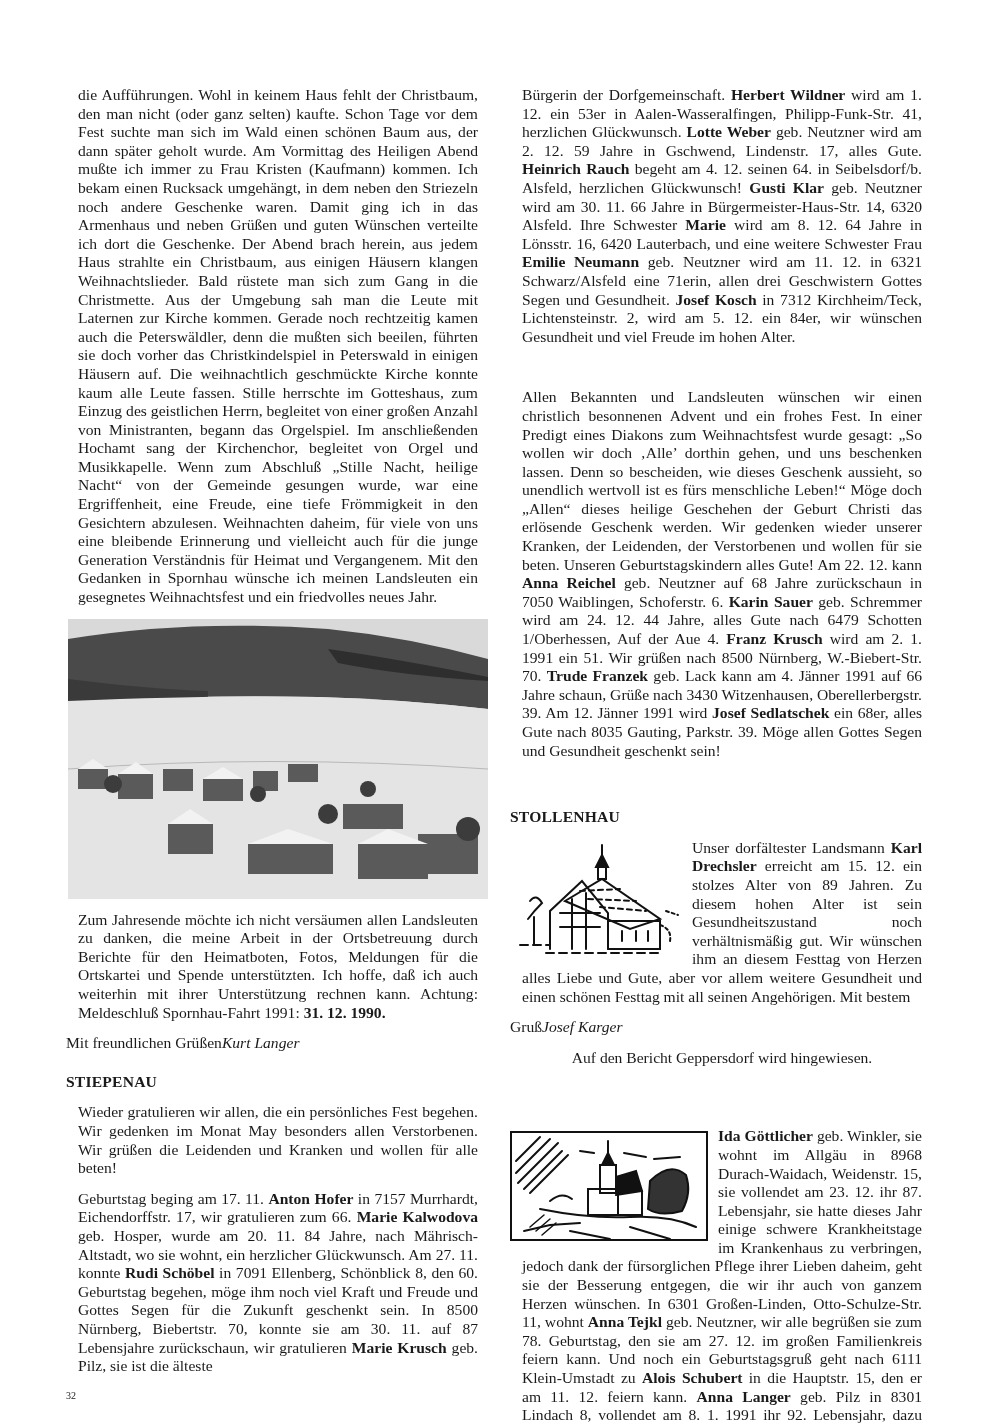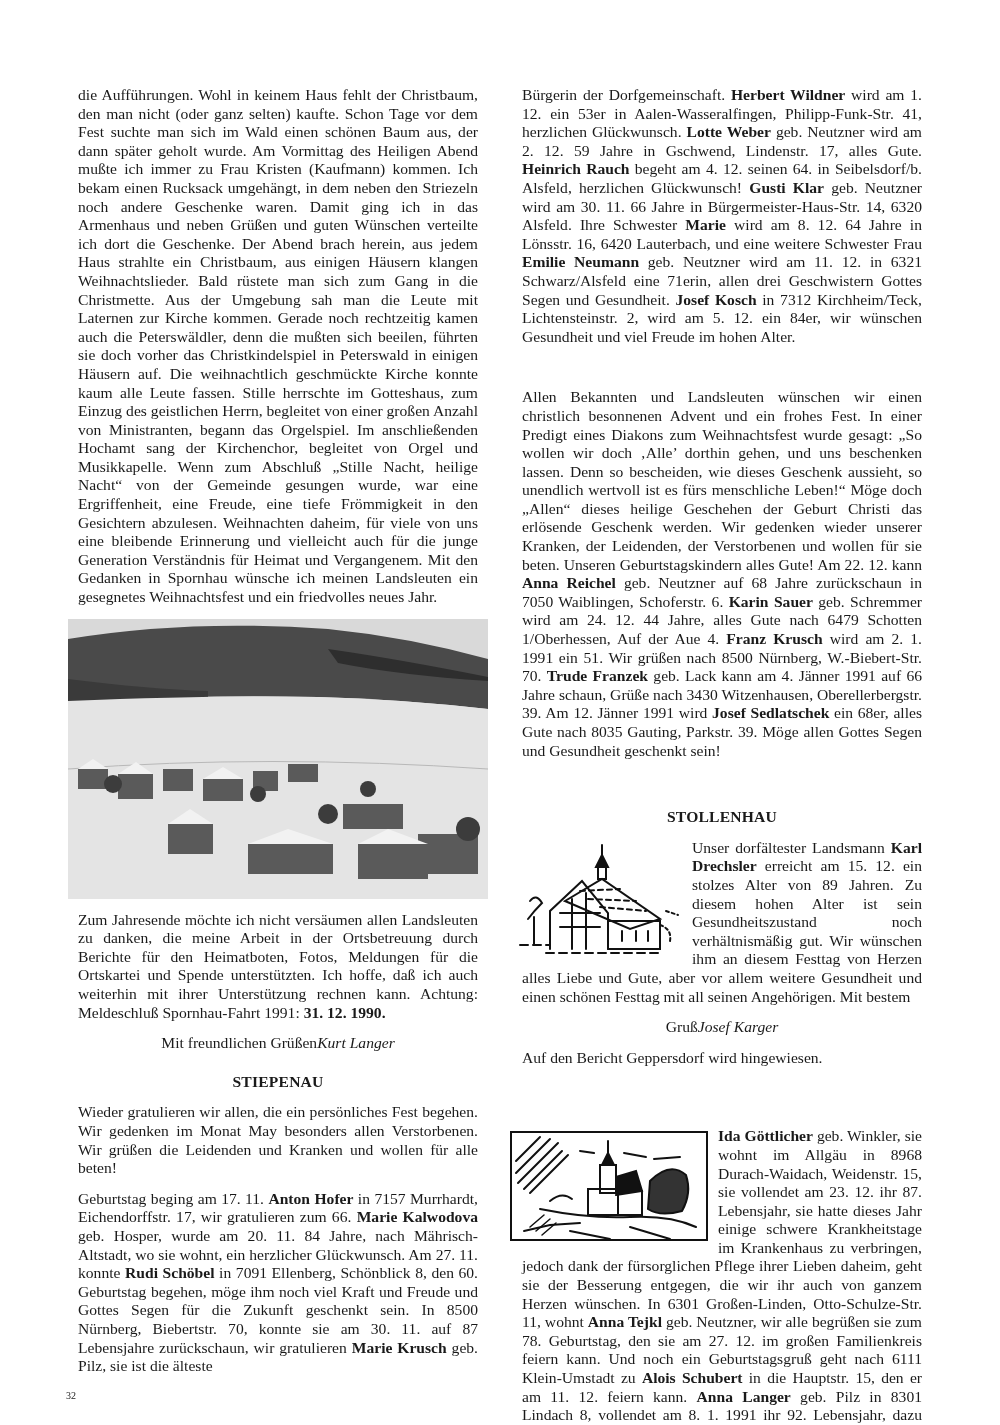--- a/index.html
+++ b/index.html
@@ -6,22 +6,22 @@
   body { width: 1000px; height: 1425px; position: relative; overflow: hidden;
          font-family: "Liberation Serif", "DejaVu Serif", serif; color: #1a1a1a; }
   .col { position: absolute; top: 74px; width: 424px; font-size: 15.6px; line-height: 18.6px;
          text-align: justify; hyphens: manual; }
   .col-left { left: 66px; }
   .col-right { left: 510px; }
   p { margin: 12px; }
   .gap { height: 18px; }
   b { font-weight: bold; }
   i { font-style: italic; }
-  .heading { text-align: center; font-weight: bold; font-size: 15.6px; letter-spacing: 0.2px; }
-  .sig-line { display: flex; justify-content: center; }
+  .heading { font-weight: bold; font-size: 15.6px; letter-spacing: 0.2px; }
+  .sig-line { display: flex; justify-content: flex-start; }
   .photo { position: relative; width: 420px; height: 280px; margin: 8px 0 12px 2px; background: #d8d8d8; overflow: hidden; }
   .photo svg { display: block; }
   .float-left { float: left; margin: 2px 10px 2px 0; }
   .page-number { position: absolute; left: 66px; top: 1390px; font-size: 10px; }
 </style>
 </head>
 <body>
 
 <div class="col col-left">
   <p>die Aufführungen. Wohl in keinem Haus fehlt der Christbaum, den man nicht (oder ganz selten) kaufte. Schon Tage vor dem Fest suchte man sich im Wald einen schönen Baum aus, der dann später geholt wurde. Am Vormittag des Heiligen Abend mußte ich immer zu Frau Kristen (Kaufmann) kommen. Ich bekam einen Rucksack umgehängt, in dem neben den Striezeln noch andere Geschenke waren. Damit ging ich in das Armenhaus und neben Grüßen und guten Wünschen verteilte ich dort die Geschenke. Der Abend brach herein, aus jedem Haus strahlte ein Christbaum, aus einigen Häusern klangen Weihnachtslieder. Bald rüstete man sich zum Gang in die Christmette. Aus der Umgebung sah man die Leute mit Laternen zur Kirche kommen. Gerade noch rechtzeitig kamen auch die Peterswäldler, denn die mußten sich beeilen, führten sie doch vorher das Christkindelspiel in Peterswald in einigen Häusern auf. Die weihnachtlich geschmückte Kirche konnte kaum alle Leute fassen. Stille herrschte im Gotteshaus, zum Einzug des geistlichen Herrn, begleitet von einer großen Anzahl von Ministranten, begann das Orgelspiel. Im anschließenden Hochamt sang der Kirchenchor, begleitet von Orgel und Musikkapelle. Wenn zum Abschluß „Stille Nacht, heilige Nacht“ von der Gemeinde gesungen wurde, war eine Ergriffenheit, eine Freude, eine tiefe Frömmigkeit in den Gesichtern abzulesen. Weihnachten daheim, für viele von uns eine bleibende Erinnerung und vielleicht auch für die junge Generation Verständnis für Heimat und Vergangenem. Mit den Gedanken in Spornhau wünsche ich meinen Landsleuten ein gesegnetes Weihnachtsfest und ein friedvolles neues Jahr.</p>
@@ -99,21 +99,21 @@
         <path d="M10 104 L40 104 M36 112 L150 112" stroke-dasharray="8 5"></path>
         <path d="M20 60 Q26 52 32 62 Q24 70 18 78 M24 76 L24 104"></path>
         <path d="M150 84 Q162 88 160 100 M156 70 L168 74" stroke-dasharray="3 3"></path>
       </g>
     </svg>
     <p>Unser dorfältester Landsmann <b>Karl Drechsler</b> erreicht am 15. 12. ein stolzes Alter von 89 Jahren. Zu diesem hohen Alter ist sein Gesundheitszustand noch verhältnismäßig gut. Wir wünschen ihm an diesem Festtag von Herzen alles Liebe und Gute, aber vor allem weitere Gesundheit und einen schönen Festtag mit all seinen Angehörigen. Mit bestem</p>
     <div class="sig-line" style="clear:both">
       <span>Gruß</span>
       <i>Josef Karger</i>
     </div>
-    <p style="text-align:left">Auf den Bericht Geppersdorf wird hingewiesen.</p>
+    <p style="text-align:center">Auf den Bericht Geppersdorf wird hingewiesen.</p>
   </div>
 
   <div class="gap" style="height:36px"></div>
   <div>
     <svg class="float-left" width="198" height="110" viewBox="0 0 198 110" style="margin-top:4px">
       <rect x="1" y="1" width="196" height="108" fill="#fff" stroke="#111" stroke-width="2"></rect>
       <g stroke="#111" stroke-width="2" fill="none" stroke-linecap="round">
         <path d="M6 30 L30 6 M6 42 L40 8 M8 52 L48 12 M14 58 L52 20 M20 62 L58 24"></path>
         <path d="M98 10 L98 24"></path>
         <path d="M92 34 L98 22 L104 34 Z" fill="#111"></path>

